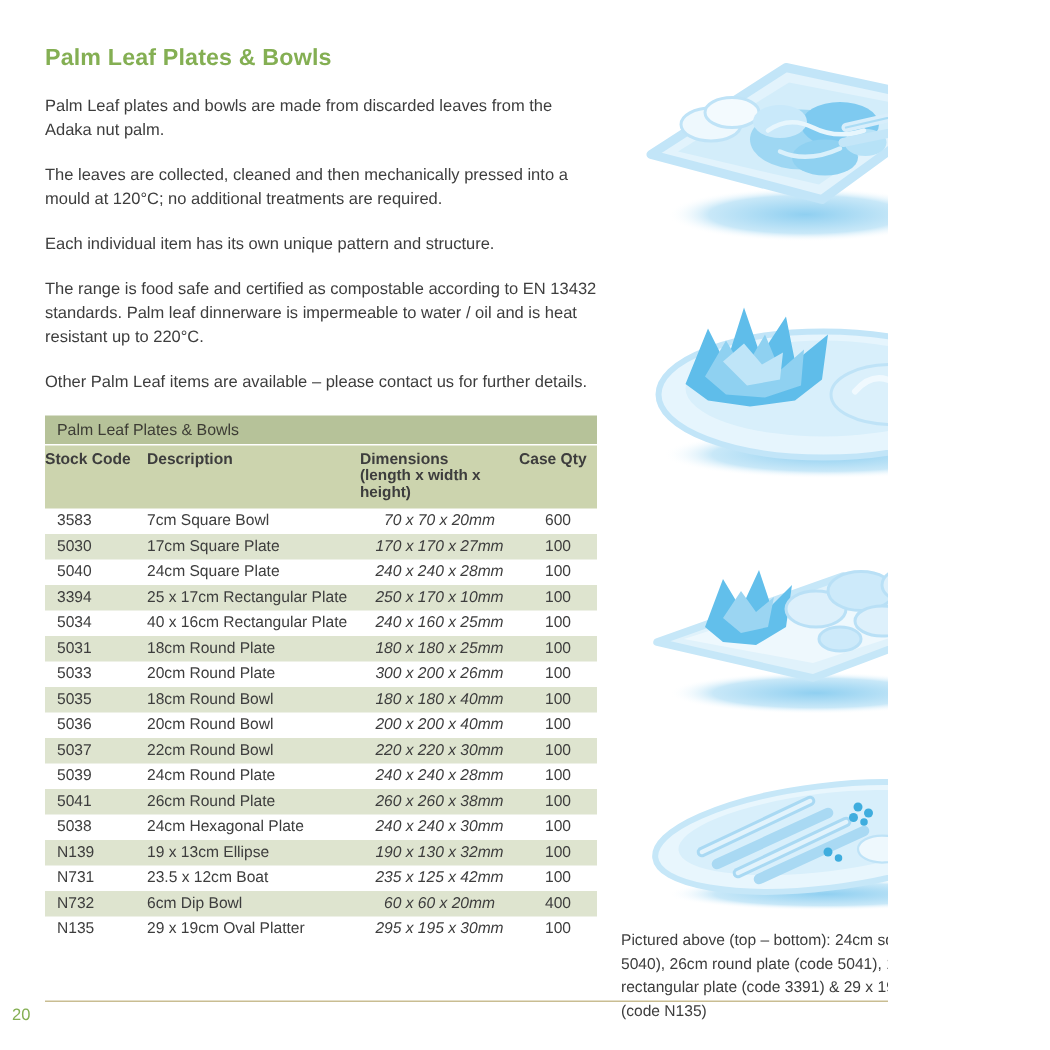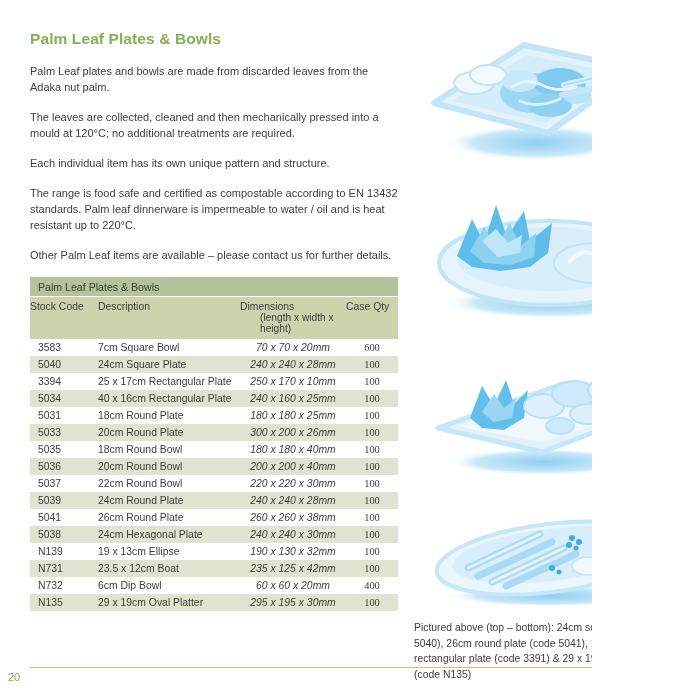--- a/index.html
+++ b/index.html
@@ -47,38 +47,38 @@
     margin-bottom: 1px;
   }
   table.product-table {
     width: 100%;
     border-collapse: collapse;
     font-size: 10.4px;
     color: #3d3d3d;
   }
   table.product-table th {
     background: #ccd4ae;
-    font-weight: 400;
+    font-weight: 700;
     text-align: left;
     vertical-align: top;
     padding: 4px 0 5px 0;
   }
   th.col-stock   { width: 68px;  padding-left: 8px; }
   th.col-desc    { width: 142px; }
   th.col-dims    { width: 106px; text-align: center; }
   th.col-qty     { width: 52px;  text-align: center; }
-  .dims-sub { display: block; font-size: 10.2px; margin-left: 20px; }
+  .dims-sub { display: block; font-size: 10.2px; }
   table.product-table td {
     padding: 3px 0;
     height: 13px;
     vertical-align: middle;
   }
   table.product-table td:nth-child(1) { padding-left: 8px; }
   table.product-table td:nth-child(3) { text-align: center; font-style: italic; }
-  table.product-table td:nth-child(4) { text-align: center; font-family: Liberation Serif, serif; }
+  table.product-table td:nth-child(4) { text-align: center; }
   table.product-table tbody tr:nth-child(even) { background: #dee4cf; }
 
   
   .right-col {
     position: absolute;
     left: 412px;
     top: 10px;
     width: 278px;
   }
   figure.photo { position: relative; width: 278px; }
@@ -144,20 +144,26 @@
             </th>
             <th class="col-qty">Case Qty</th>
           </tr>
         </thead>
         <tbody>
             <tr>
               <td>3583</td>
               <td>7cm Square Bowl</td>
               <td>70 x 70 x 20mm</td>
               <td>600</td>
+            </tr>
+            <tr>
+              <td>5030</td>
+              <td>17cm Square Plate</td>
+              <td>170 x 170 x 27mm</td>
+              <td>100</td>
             </tr>
             <tr>
               <td>5040</td>
               <td>24cm Square Plate</td>
               <td>240 x 240 x 28mm</td>
               <td>100</td>
             </tr>
             <tr>
               <td>3394</td>
               <td>25 x 17cm Rectangular Plate</td>

